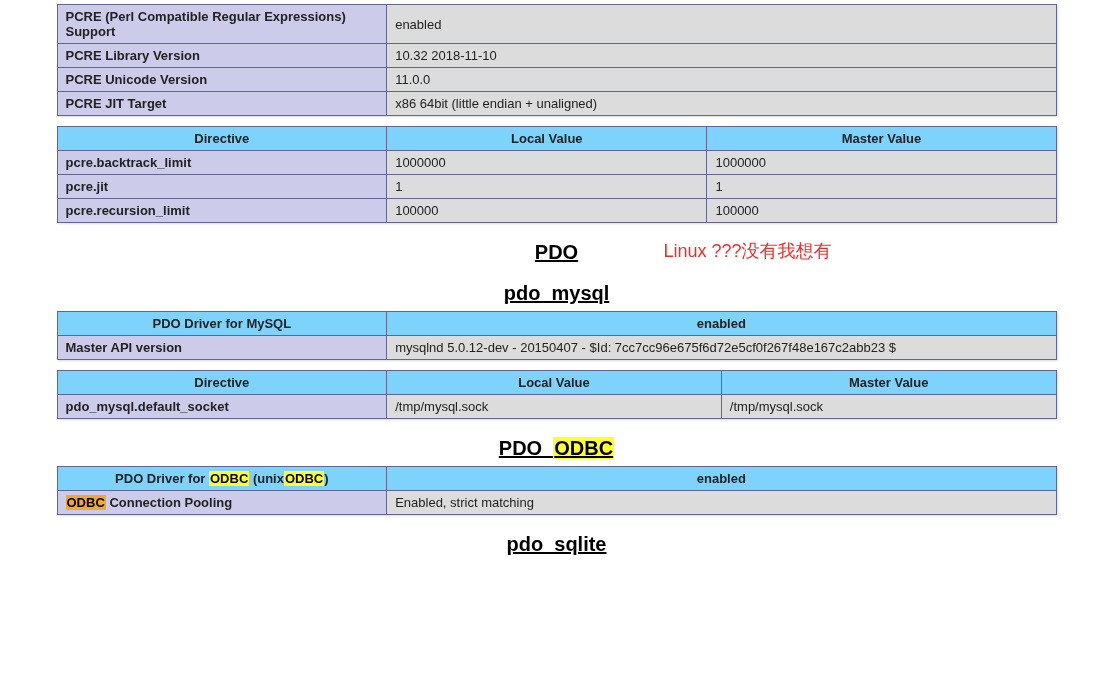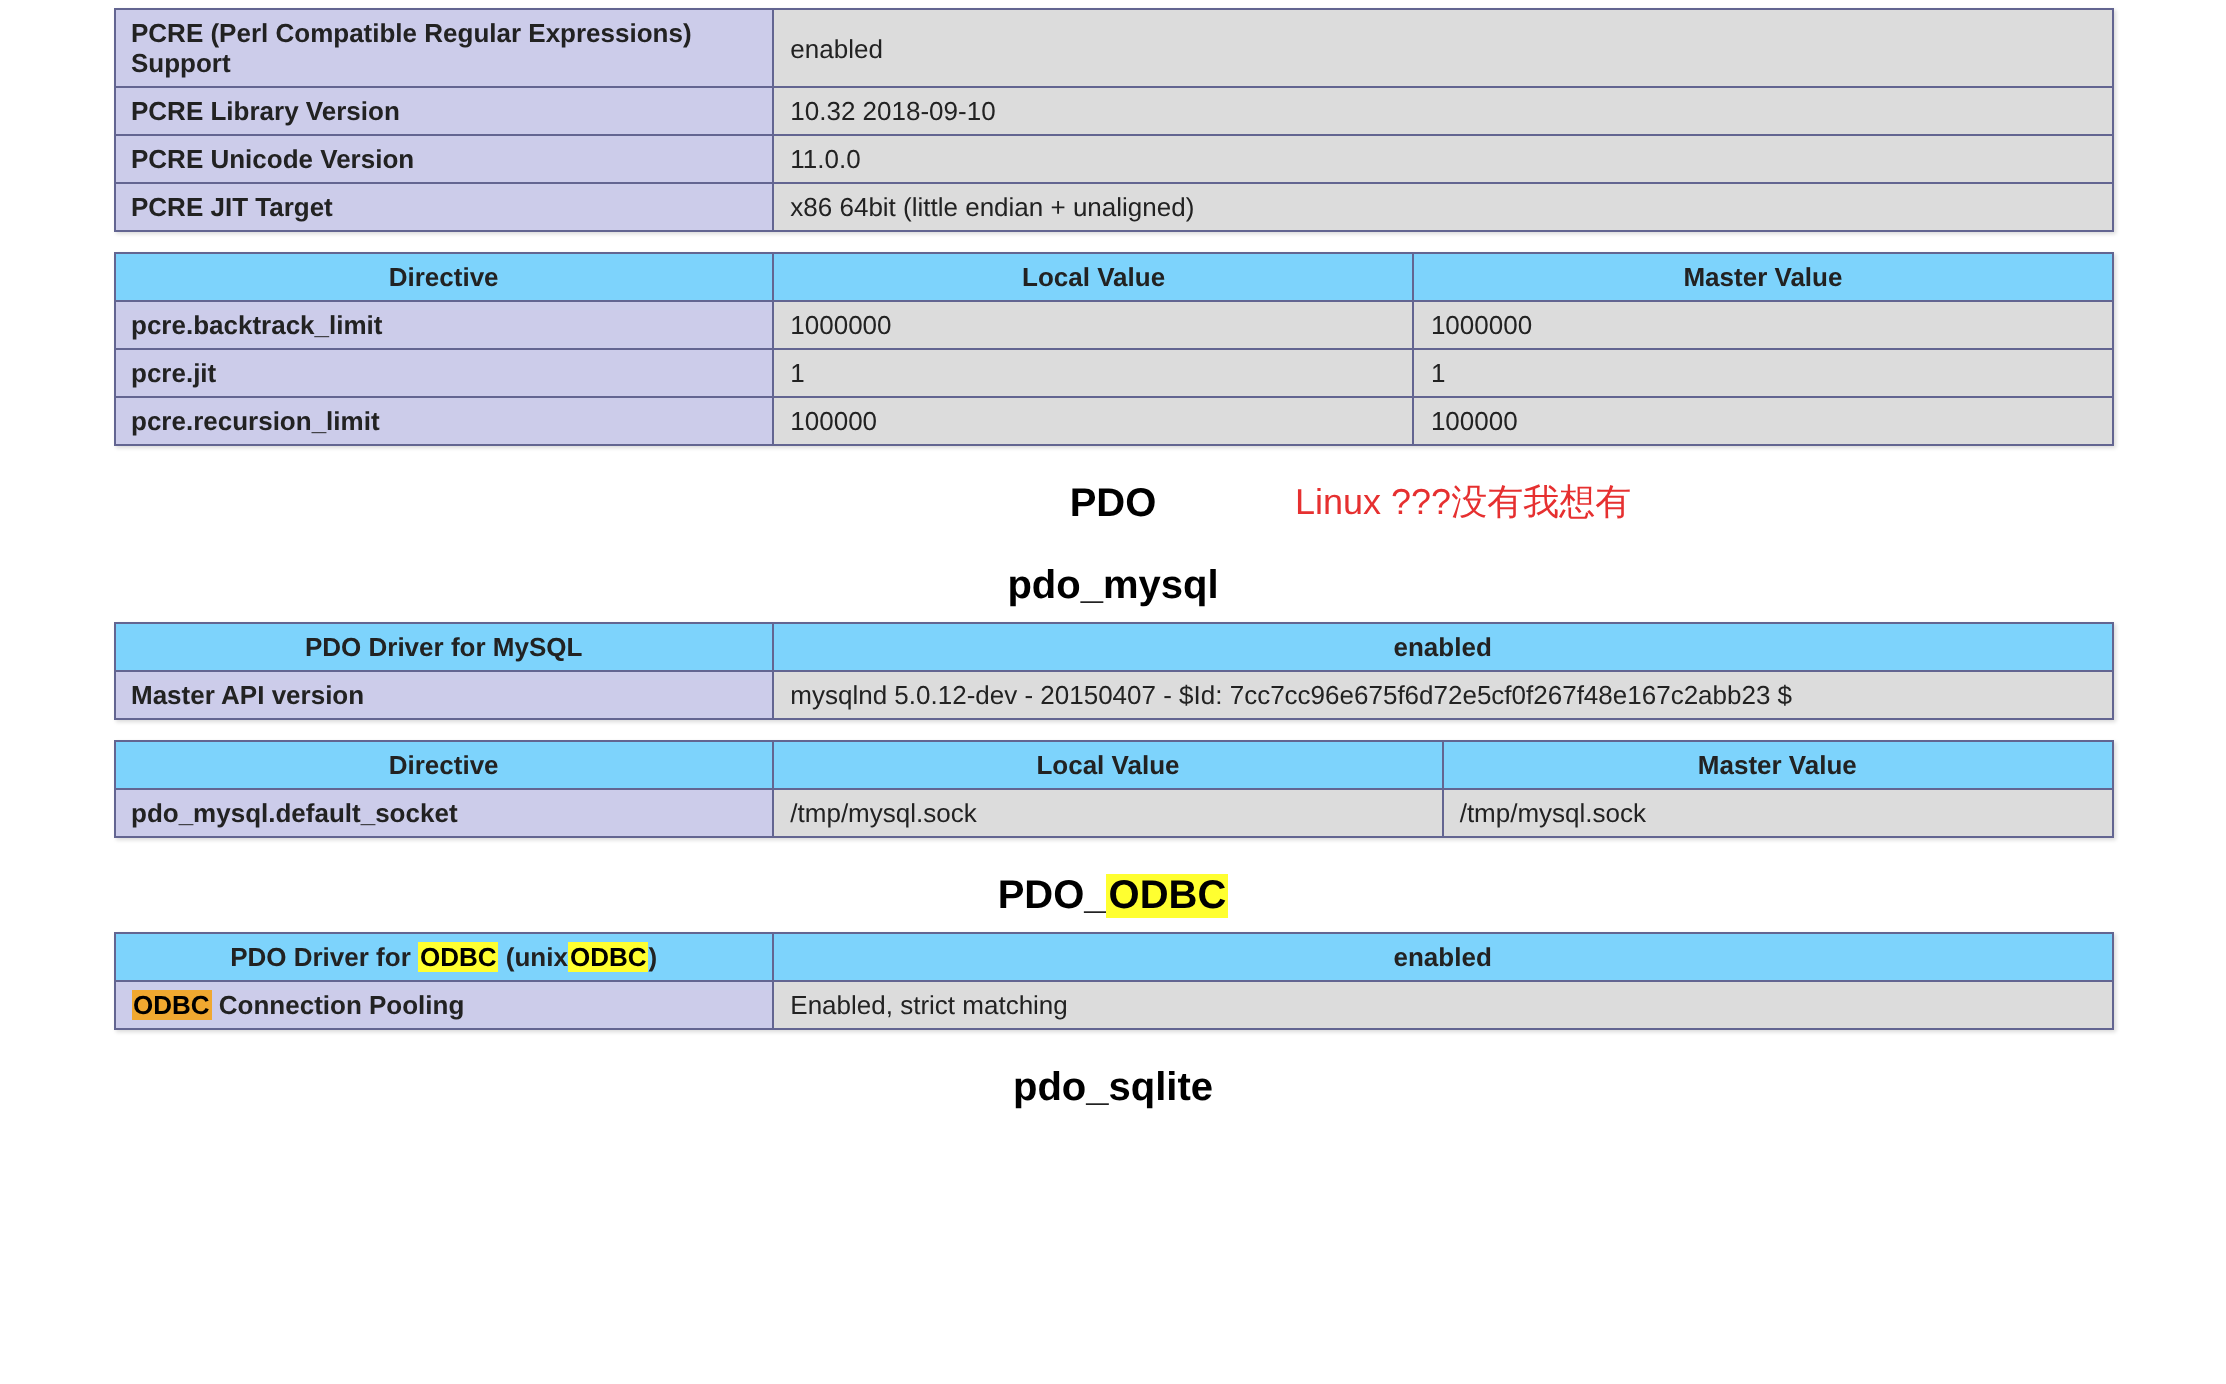--- a/index.html
+++ b/index.html
@@ -45,20 +45,21 @@
     .h-row td.h:first-child {
       width: 33%;
     }
     .dir-col { width: 33.33%; }
     h2 {
       text-align: center;
       font-size: 20px;
       font-weight: bold;
       margin: 18px 0 6px 0;
       color: #000;
+      text-decoration: underline;
     }
     .annotation {
       position: absolute;
       color: #e63030;
       font-size: 18px;
       font-family: "Microsoft YaHei", SimSun, Arial, sans-serif;
       font-weight: normal;
     }
     mark {
       background: #ffff30;
@@ -74,21 +75,21 @@
 <div class="page">
 
   <table>
     <tbody>
         <tr>
       <td class="e">PCRE (Perl Compatible Regular Expressions) Support</td>
       <td class="v">enabled</td>
     </tr>
     <tr>
       <td class="e">PCRE Library Version</td>
-      <td class="v">10.32 2018-09-10</td>
+      <td class="v">10.32 2018-11-10</td>
     </tr>
     <tr>
       <td class="e">PCRE Unicode Version</td>
       <td class="v">11.0.0</td>
     </tr>
     <tr>
       <td class="e">PCRE JIT Target</td>
       <td class="v">x86 64bit (little endian + unaligned)</td>
     </tr>
   </tbody>
@@ -114,21 +115,21 @@
     <tr>
       <td class="e">pcre.recursion_limit</td>
       <td class="v">100000</td>
       <td class="v">100000</td>
     </tr>
   </tbody>
     </table>
 
   <div style="position:relative;">
     <h2>PDO</h2>
-    <span class="annotation" style="top:-2px; left:591px;">Linux ???没有我想有</span>
+    <span class="annotation" style="top:-2px; left:607px;">Linux ???没有我想有</span>
   </div>
 
 
   <h2>pdo_mysql</h2>
 
   <table>
     <tbody>
         <tr>
       <td class="h" style="width:33%;">PDO Driver for MySQL</td>
       <td class="h">enabled</td>

